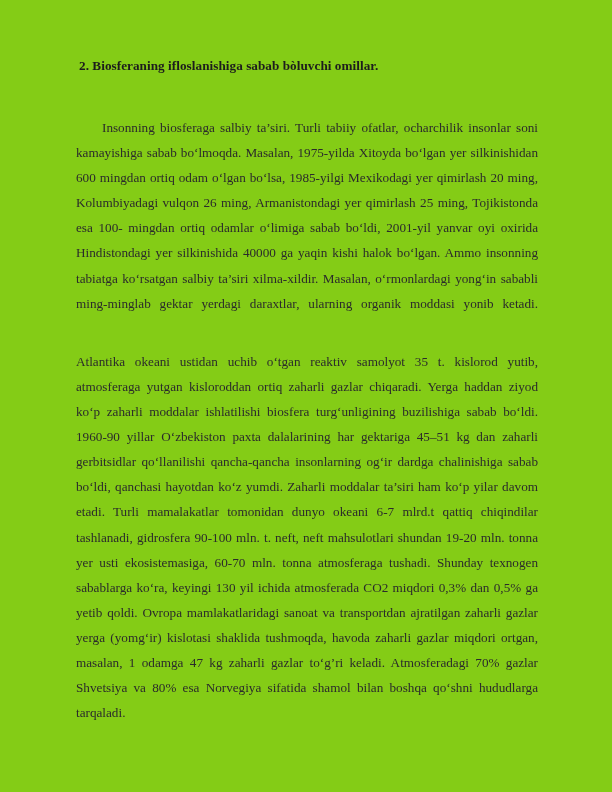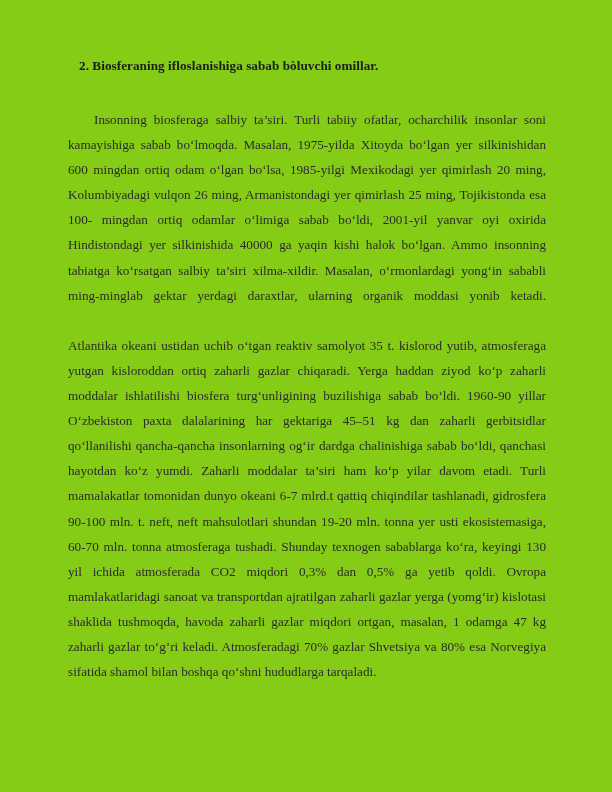--- a/index.html
+++ b/index.html
@@ -52,21 +52,21 @@
 
   .body-block {
     font-size: 13.2px;
     line-height: 25.1px;
     text-align: justify;
     text-justify: inter-word;
     color: #2b2b2b;
   }
 
   .para {
-    margin: 0;
+    margin: 8px;
     padding: 0;
     text-align: justify;
     text-justify: inter-word;
     hyphens: none;
   }
 
   .para.indented {
     text-indent: 26px;
   }
 

